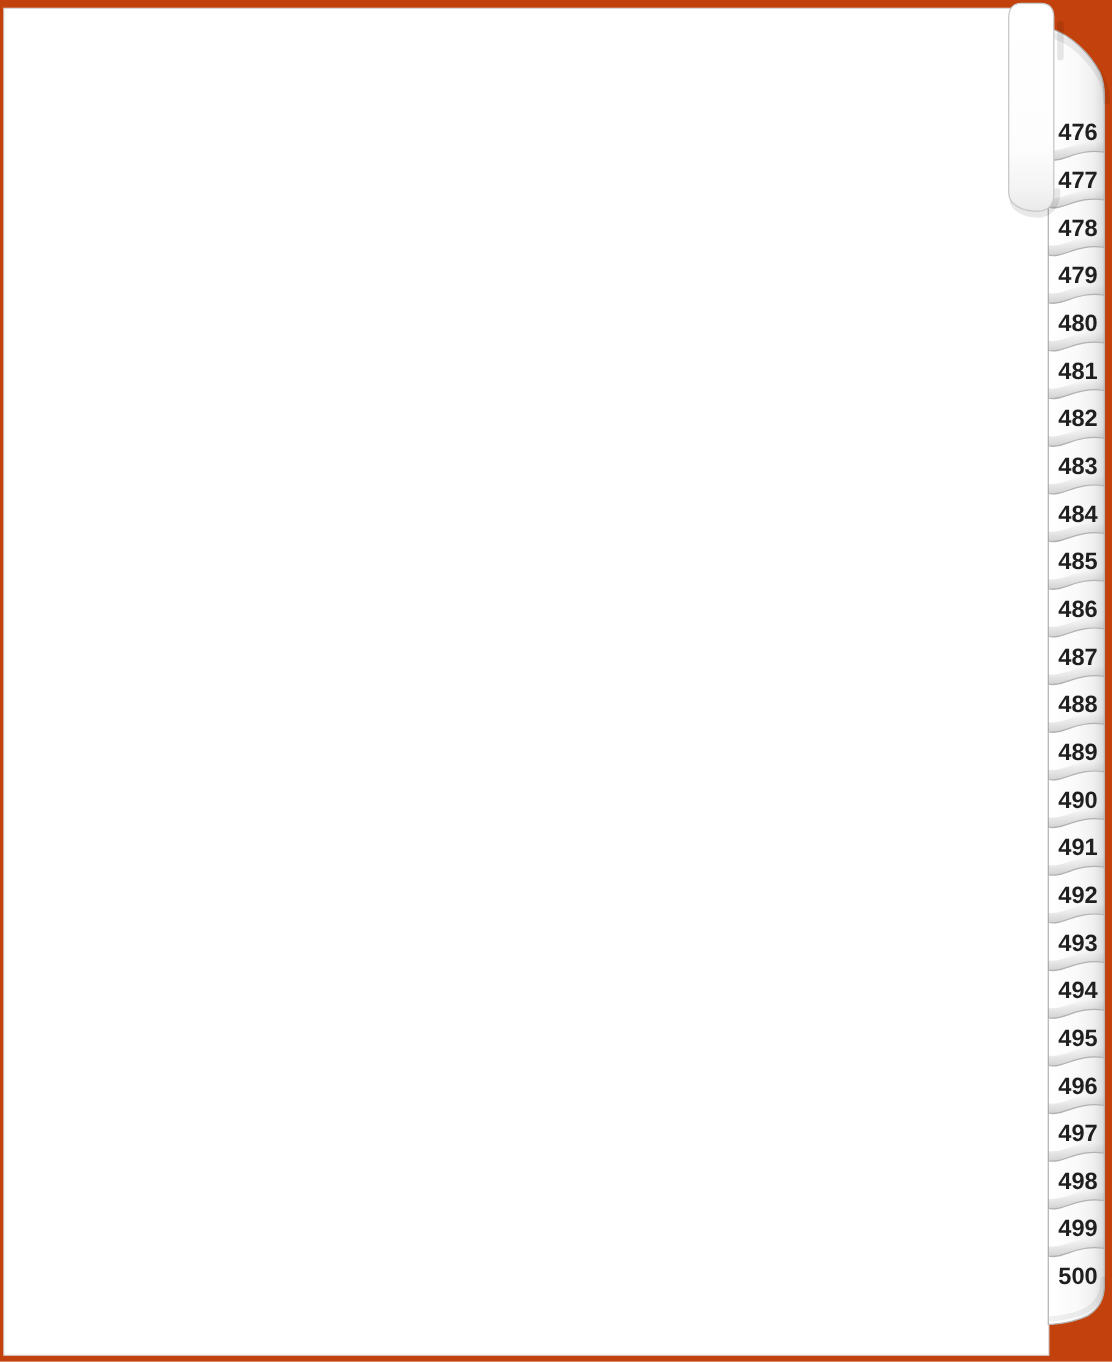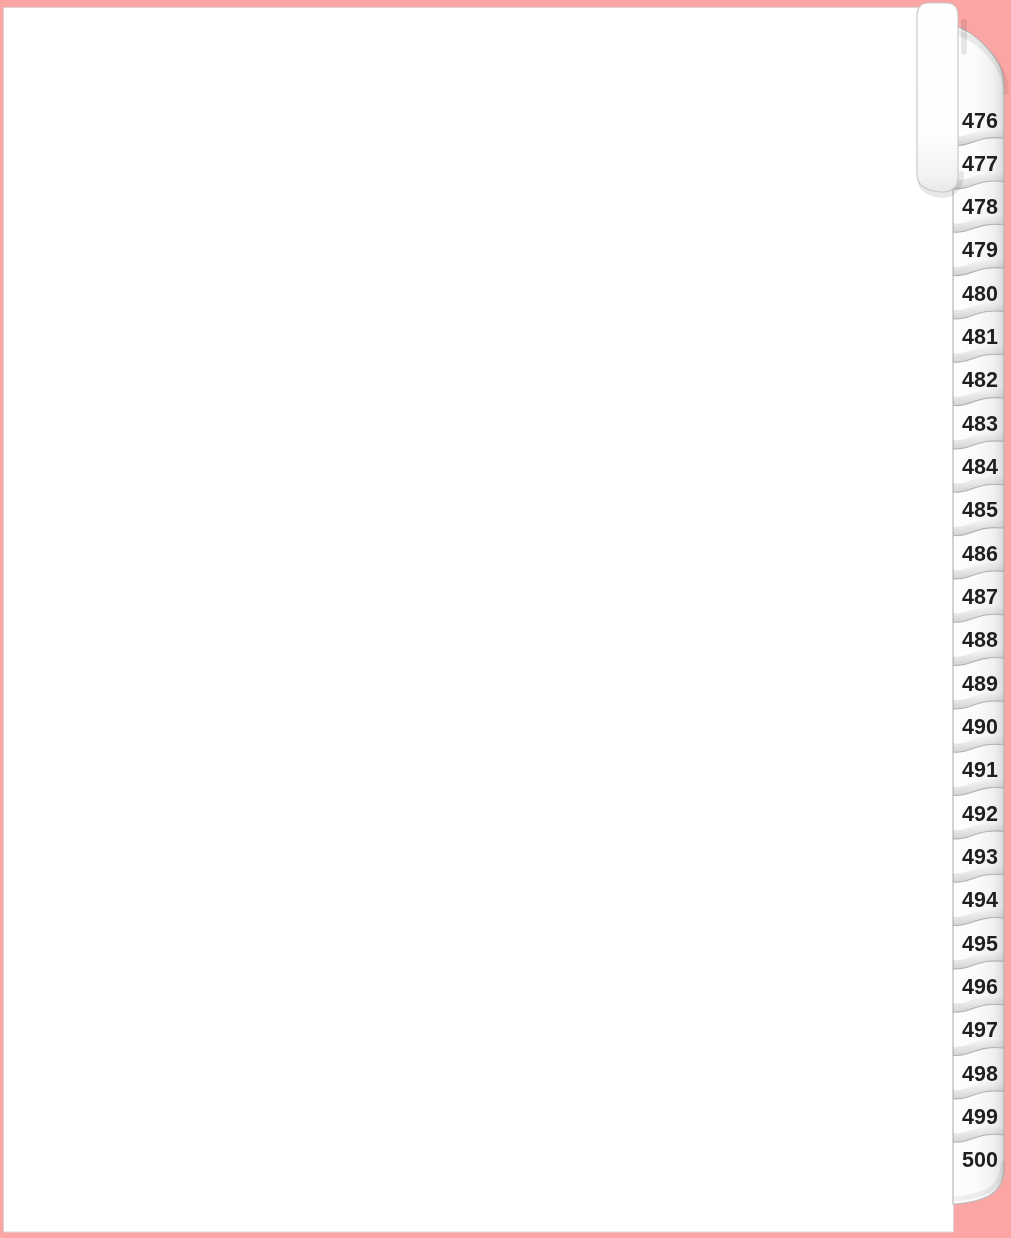--- a/index.html
+++ b/index.html
@@ -4,21 +4,21 @@
 <style>
   html, body {
     margin: 0;
     padding: 0;
     background: #ffffff;
   }
   .stage {
     position: relative;
     width: 1011px;
     height: 1238px;
-    background: #fca5a5;
+    background: #c2410c;
     overflow: hidden;
   }
   svg { display: block; }
   .tabnum {
     font-family: "Liberation Sans", "DejaVu Sans", sans-serif;
     font-weight: bold;
     font-size: 21.5px;
     fill: #1f1f1f;
     text-anchor: middle;
   }

